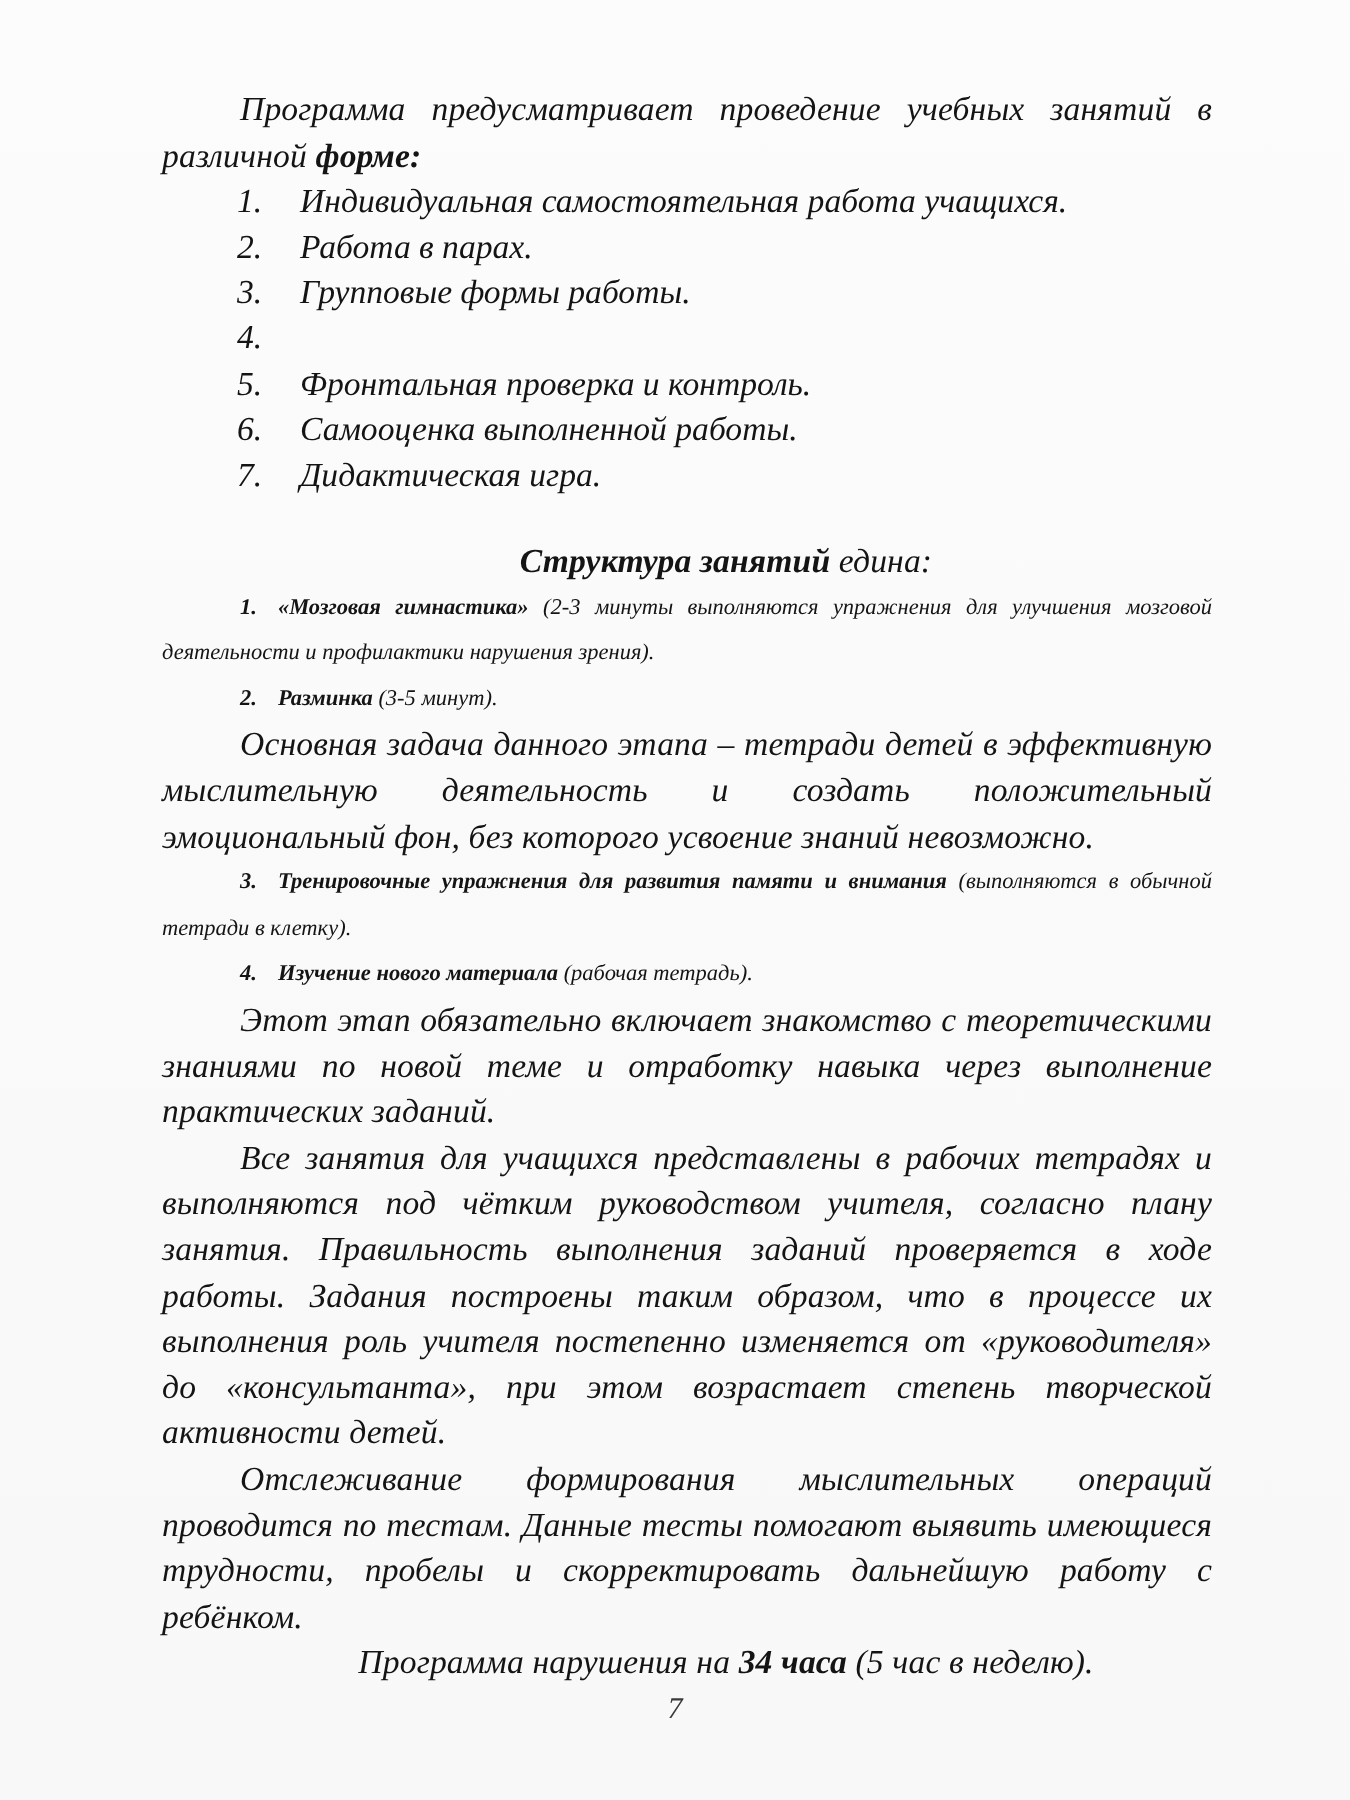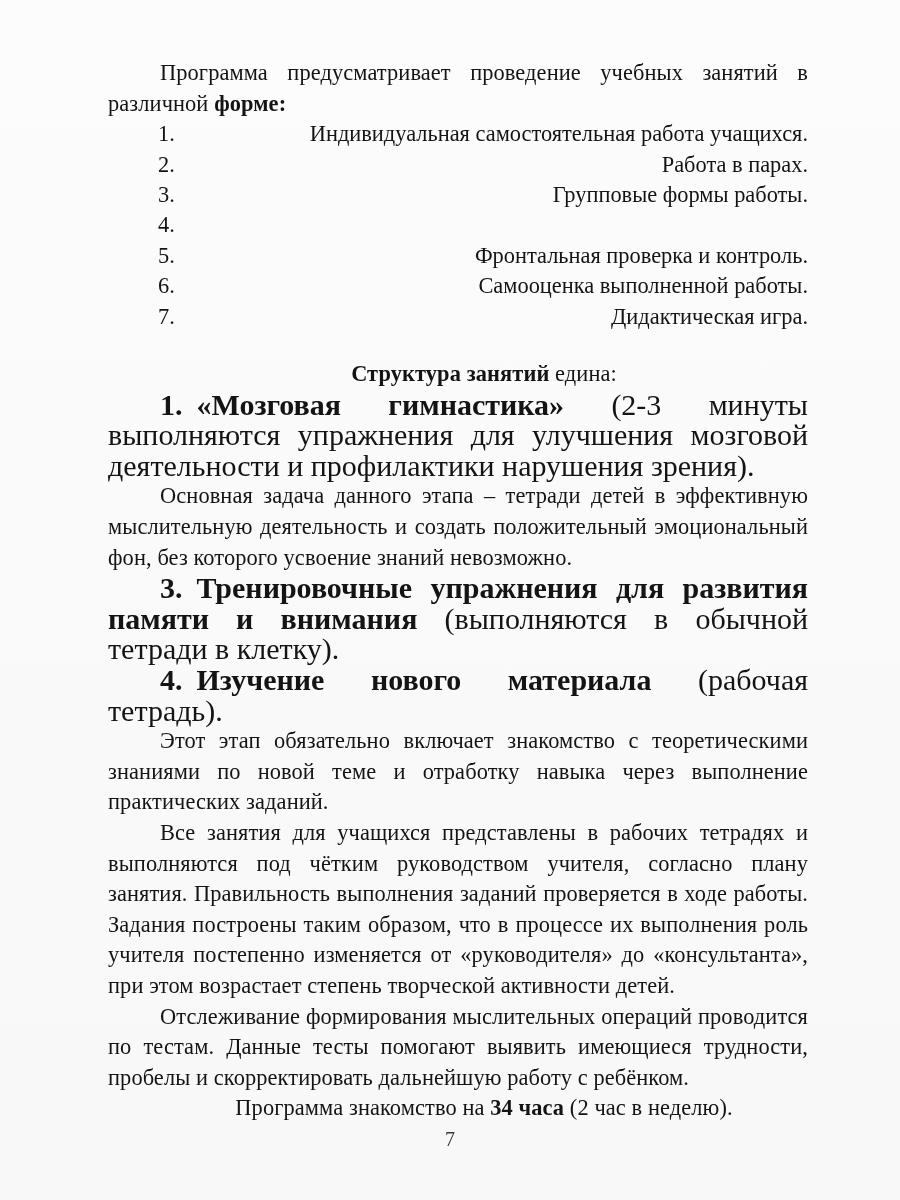--- a/index.html
+++ b/index.html
@@ -16,20 +16,21 @@
     overflow: hidden;
     position: relative;
   }
 
   
   .page {
     position: absolute;
     inset: 0;
     background:
       linear-gradient(180deg, #fcfcfc 0%, #fafafa 40%, #f8f8f8 100%);
+    font-style: italic;
   }
 
   .content {
     position: absolute;
     left: 108px;
     top: 58px;
     width: 700px;
   }
 
   .para {
@@ -58,25 +59,25 @@
     font-size: 22.4px;
     line-height: 30.4px;
     display: flex;
     align-items: flex-start;
     padding-left: 50px;
   }
   .formlist .num {
     width: 42px;
     flex: 0 0 42px;
   }
-  .formlist .txt { flex: 1 1 auto; text-align: right; }
+  .formlist .txt { flex: 1 1 auto; }
 
   
   .struct-item {
-    font-size: 30px;
+    font-size: 15px;
     line-height: 30.6px;
     text-align: justify;
     margin: 0;
     text-indent: 52px;
   }
   .struct-item .lead {
     font-weight: bold;
   }
   .struct-item .n {
     font-weight: bold;
@@ -133,31 +134,32 @@
         <span class="txt">Дидактическая игра.</span>
       </li>
     </ul>
 
     <div class="spacer-md"></div>
 
     <p class="para indent no-justify"><b>Структура занятий</b><span> едина:</span></p>
 
     <p class="struct-item"><span class="n">1.</span><span class="lead">«Мозговая гимнастика»</span><span> (2-3 минуты выполняются упражнения для улучшения мозговой деятельности и профилактики нарушения зрения).</span></p>
 
+    <p class="struct-item no-justify"><span class="n">2.</span><span class="lead">Разминка</span><span> (3-5 минут).</span></p>
 
     <p class="para indent">Основная задача данного этапа – тетради детей в эффективную мыслительную деятельность и создать положительный эмоциональный фон, без которого усвоение знаний невозможно.</p>
 
     <p class="struct-item"><span class="n">3.</span><span class="lead">Тренировочные упражнения для развития памяти и внимания</span><span> (выполняются в обычной тетради в клетку).</span></p>
 
     <p class="struct-item no-justify"><span class="n">4.</span><span class="lead">Изучение нового материала</span><span> (рабочая тетрадь).</span></p>
 
     <p class="para indent">Этот этап обязательно включает знакомство с теоретическими знаниями по новой теме и отработку навыка через выполнение практических заданий.</p>
 
 
     <p class="para indent">Все занятия для учащихся представлены в рабочих тетрадях и выполняются под чётким руководством учителя, согласно плану занятия. Правильность выполнения заданий проверяется в ходе работы. Задания построены таким образом, что в процессе их выполнения роль учителя постепенно изменяется от «руководителя» до «консультанта», при этом возрастает степень творческой активности детей.</p>
     <p class="para indent">Отслеживание формирования мыслительных операций проводится по тестам. Данные тесты помогают выявить имеющиеся трудности, пробелы и скорректировать дальнейшую работу с ребёнком.</p>
-    <p class="para indent no-justify"><span>Программа знакомство на </span><b>34 часа</b><span> (2 час в неделю).</span></p>
+    <p class="para indent no-justify"><span>Программа нарушения на </span><b>34 часа</b><span> (5 час в неделю).</span></p>
 
   </div>
 
   <div class="folio">7</div>
 
 </div>
 
 </body></html>

